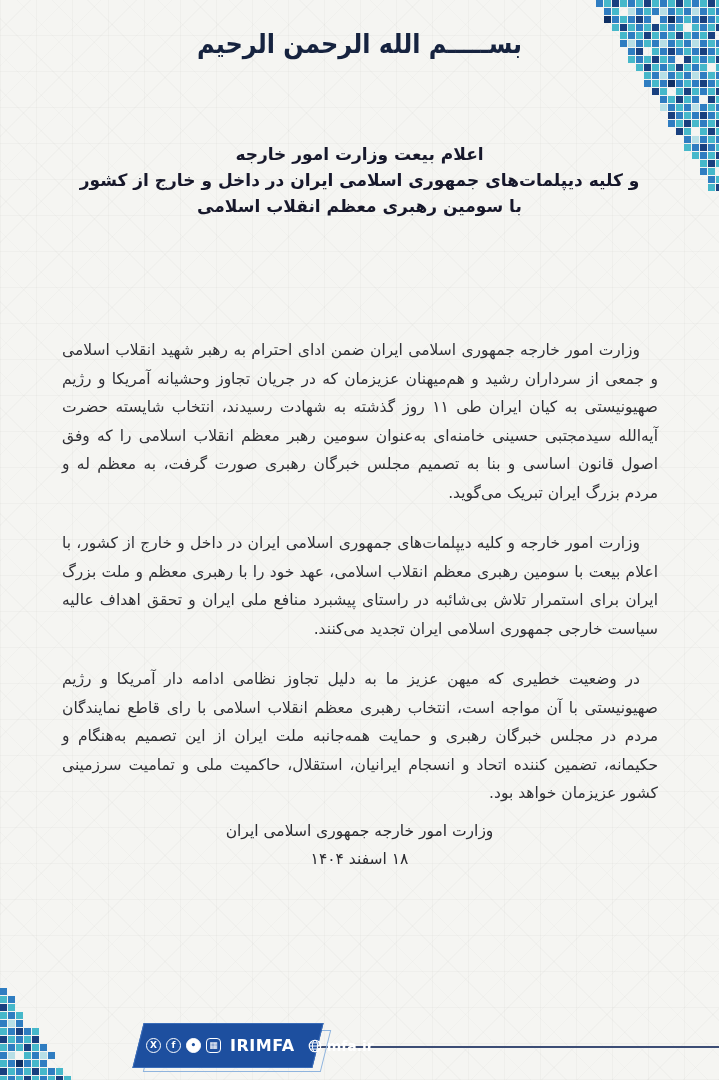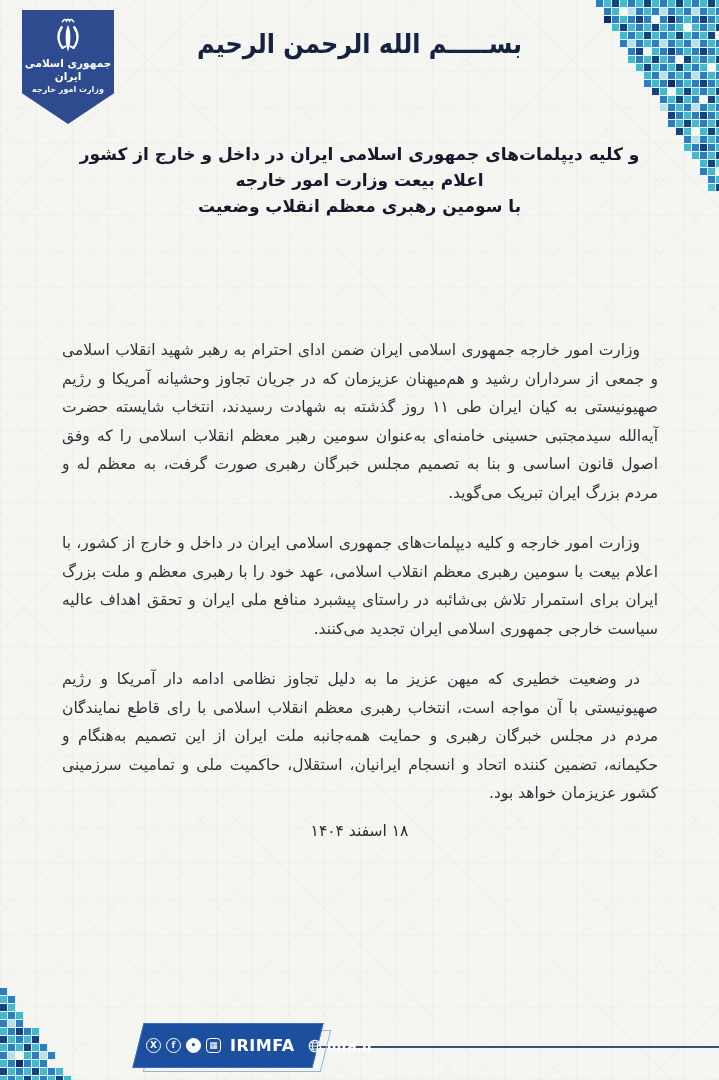--- a/index.html
+++ b/index.html
@@ -361,48 +361,38 @@
       <div class="tile" style="left: 8px; top: 96px; background: rgb(47, 125, 193);"></div>
       <div class="tile" style="left: 16px; top: 96px; background: rgb(70, 184, 202);"></div>
       <div class="tile" style="left: 24px; top: 96px; background: rgb(25, 64, 127);"></div>
       <div class="tile" style="left: 32px; top: 96px; background: rgb(70, 184, 202);"></div>
       <div class="tile" style="left: 40px; top: 96px; background: rgb(47, 125, 193);"></div>
       <div class="tile" style="left: 48px; top: 96px; background: rgb(70, 184, 202);"></div>
       <div class="tile" style="left: 56px; top: 96px; background: rgb(25, 64, 127);"></div>
       <div class="tile" style="left: 64px; top: 96px; background: rgb(70, 184, 202);"></div>
     </div>
 
-  <div class="emblem">
-    <svg width="36" height="38" viewBox="0 0 44 48">
-      <path d="M15 6 q3 -5 5 -1 q2 -4 4 0 q2 -4 5 1" stroke="#fff" stroke-width="2" fill="none" stroke-linecap="round"></path>
-      <path d="M22 10 C26 18 26 32 22 44 C18 32 18 18 22 10 Z" fill="#fff"></path>
-      <path d="M14 13 C8.5 21 8.5 31 15 39" stroke="#fff" stroke-width="3" fill="none" stroke-linecap="round"></path>
-      <path d="M30 13 C35.5 21 35.5 31 29 39" stroke="#fff" stroke-width="3" fill="none" stroke-linecap="round"></path>
-      <path d="M15 39 l4 -2 M29 39 l-4 -2" stroke="#fff" stroke-width="2.4" fill="none" stroke-linecap="round"></path>
-    </svg>
-    <div class="emblem-line1">جمهوری اسلامی ایران</div>
-    <div class="emblem-line2">وزارت امور خارجه</div>
-  </div>
 
   <div class="bismillah">بســـــم الله الرحمن الرحیم</div>
 
   <div class="title-block">
+    <div>اعلام بیعت وزارت امور خارجه</div>
     <div>و کلیه دیپلمات‌های جمهوری اسلامی ایران در داخل و خارج از کشور</div>
-    <div>اعلام بیعت وزارت امور خارجه</div>
-    <div>با سومین رهبری معظم انقلاب وضعیت</div>
+    <div>با سومین رهبری معظم انقلاب اسلامی</div>
   </div>
 
 
   <div class="bodytext">
     <p>وزارت امور خارجه جمهوری اسلامی ایران ضمن ادای احترام به رهبر شهید انقلاب اسلامی و جمعی از سرداران رشید و هم‌میهنان عزیزمان که در جریان تجاوز وحشیانه آمریکا و رژیم صهیونیستی به کیان ایران طی ۱۱ روز گذشته به شهادت رسیدند، انتخاب شایسته حضرت آیه‌الله سیدمجتبی حسینی خامنه‌ای به‌عنوان سومین رهبر معظم انقلاب اسلامی را که وفق اصول قانون اساسی و بنا به تصمیم مجلس خبرگان رهبری صورت گرفت، به معظم له و مردم بزرگ ایران تبریک می‌گوید.</p>
     <p>وزارت امور خارجه و کلیه دیپلمات‌های جمهوری اسلامی ایران در داخل و خارج از کشور، با اعلام بیعت با سومین رهبری معظم انقلاب اسلامی، عهد خود را با رهبری معظم و ملت بزرگ ایران برای استمرار تلاش بی‌شائبه در راستای پیشبرد منافع ملی ایران و تحقق اهداف عالیه سیاست خارجی جمهوری اسلامی ایران تجدید می‌کنند.</p>
     <p>در وضعیت خطیری که میهن عزیز ما به دلیل تجاوز نظامی ادامه دار آمریکا و رژیم صهیونیستی با آن مواجه است، انتخاب رهبری معظم انقلاب اسلامی با رای قاطع نمایندگان مردم در مجلس خبرگان رهبری و حمایت همه‌جانبه ملت ایران از این تصمیم به‌هنگام و حکیمانه، تضمین کننده اتحاد و انسجام ایرانیان، استقلال، حاکمیت ملی و تمامیت سرزمینی کشور عزیزمان خواهد بود.</p>
   </div>
 
   <div class="signature">
+    <div>وزارت امور خارجه جمهوری اسلامی ایران</div>
     <div>۱۸ اسفند ۱۴۰۴</div>
   </div>
 
   <div class="footer-line"></div>
   <div class="badge-echo"></div>
   <div class="badge"></div>
   <div class="badge-content">
     <span class="sicon">
         <span>X</span>
       </span>

